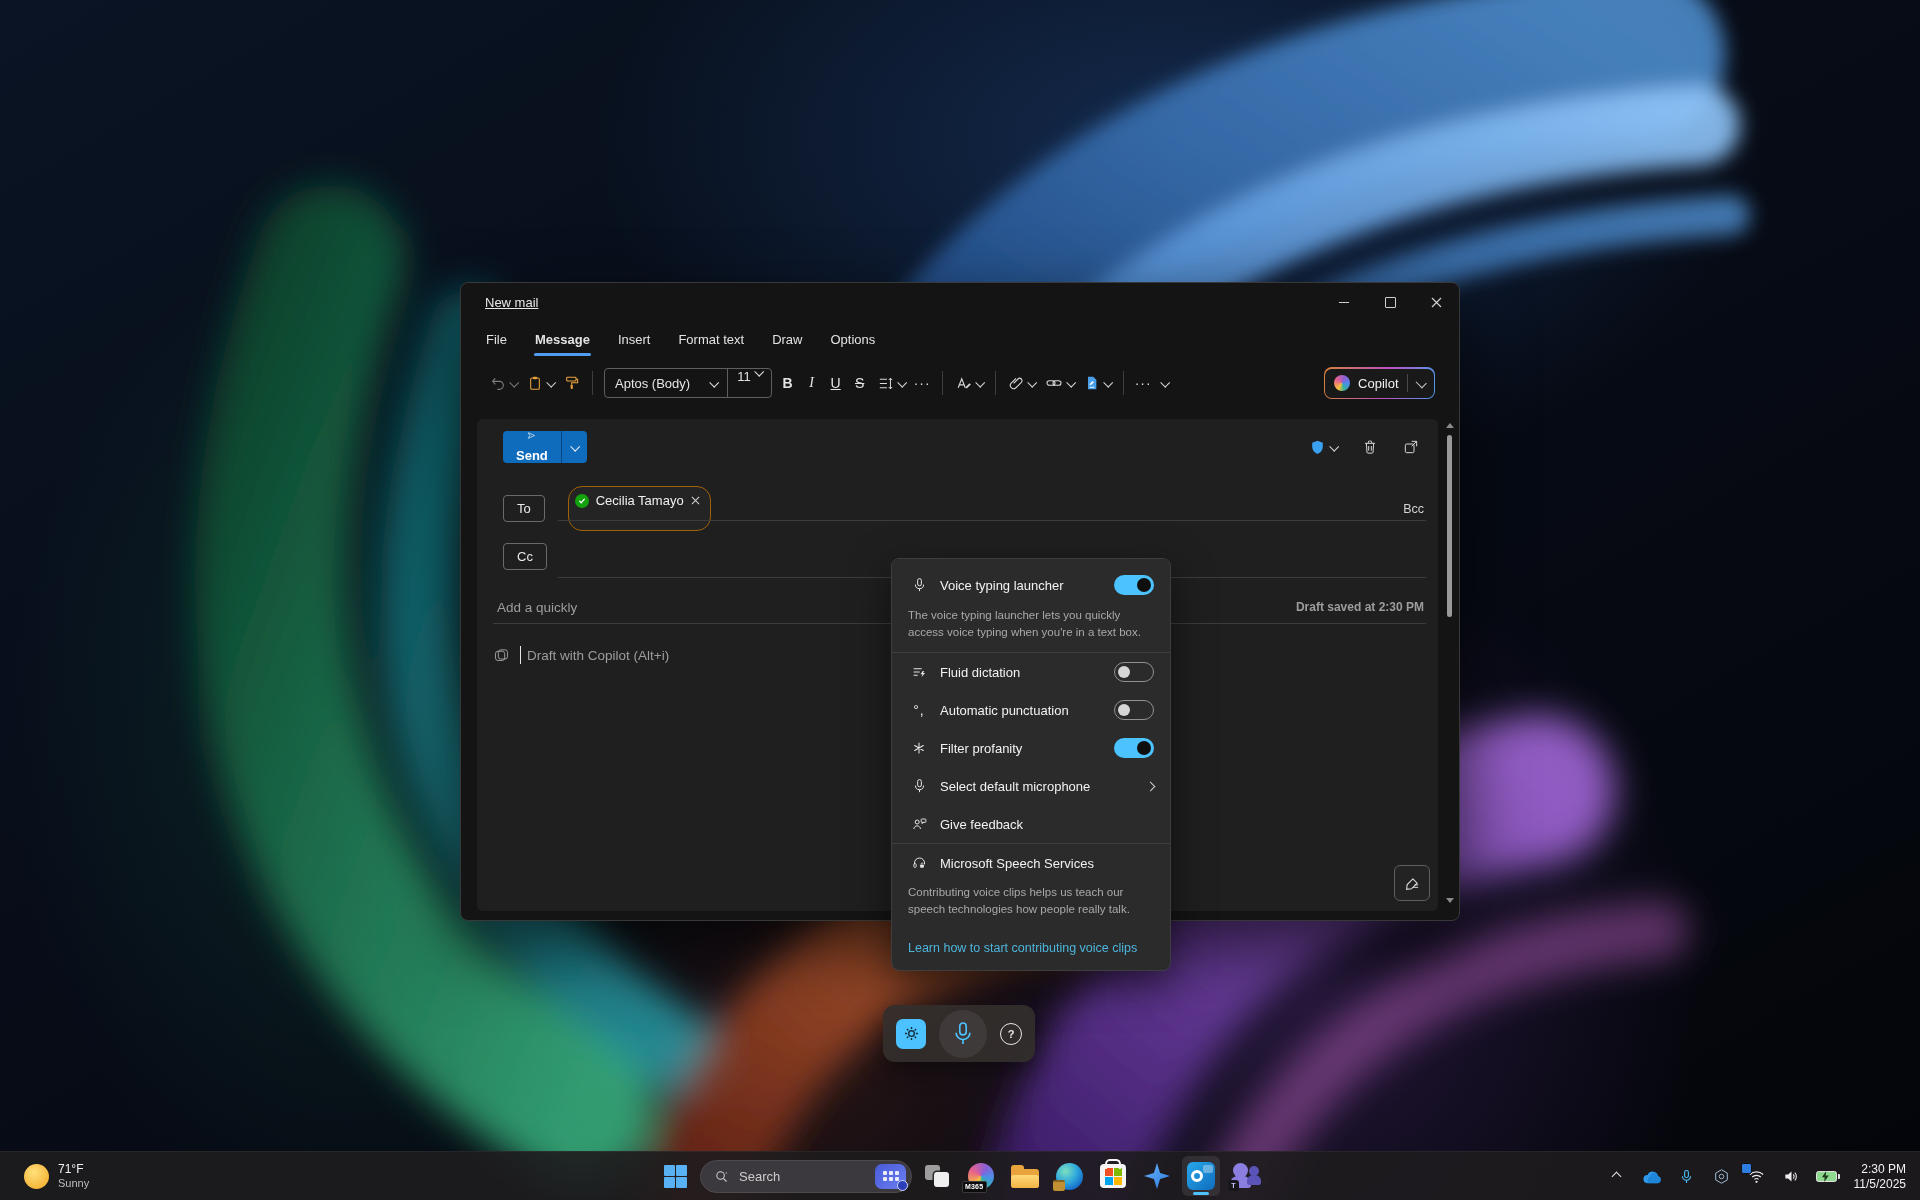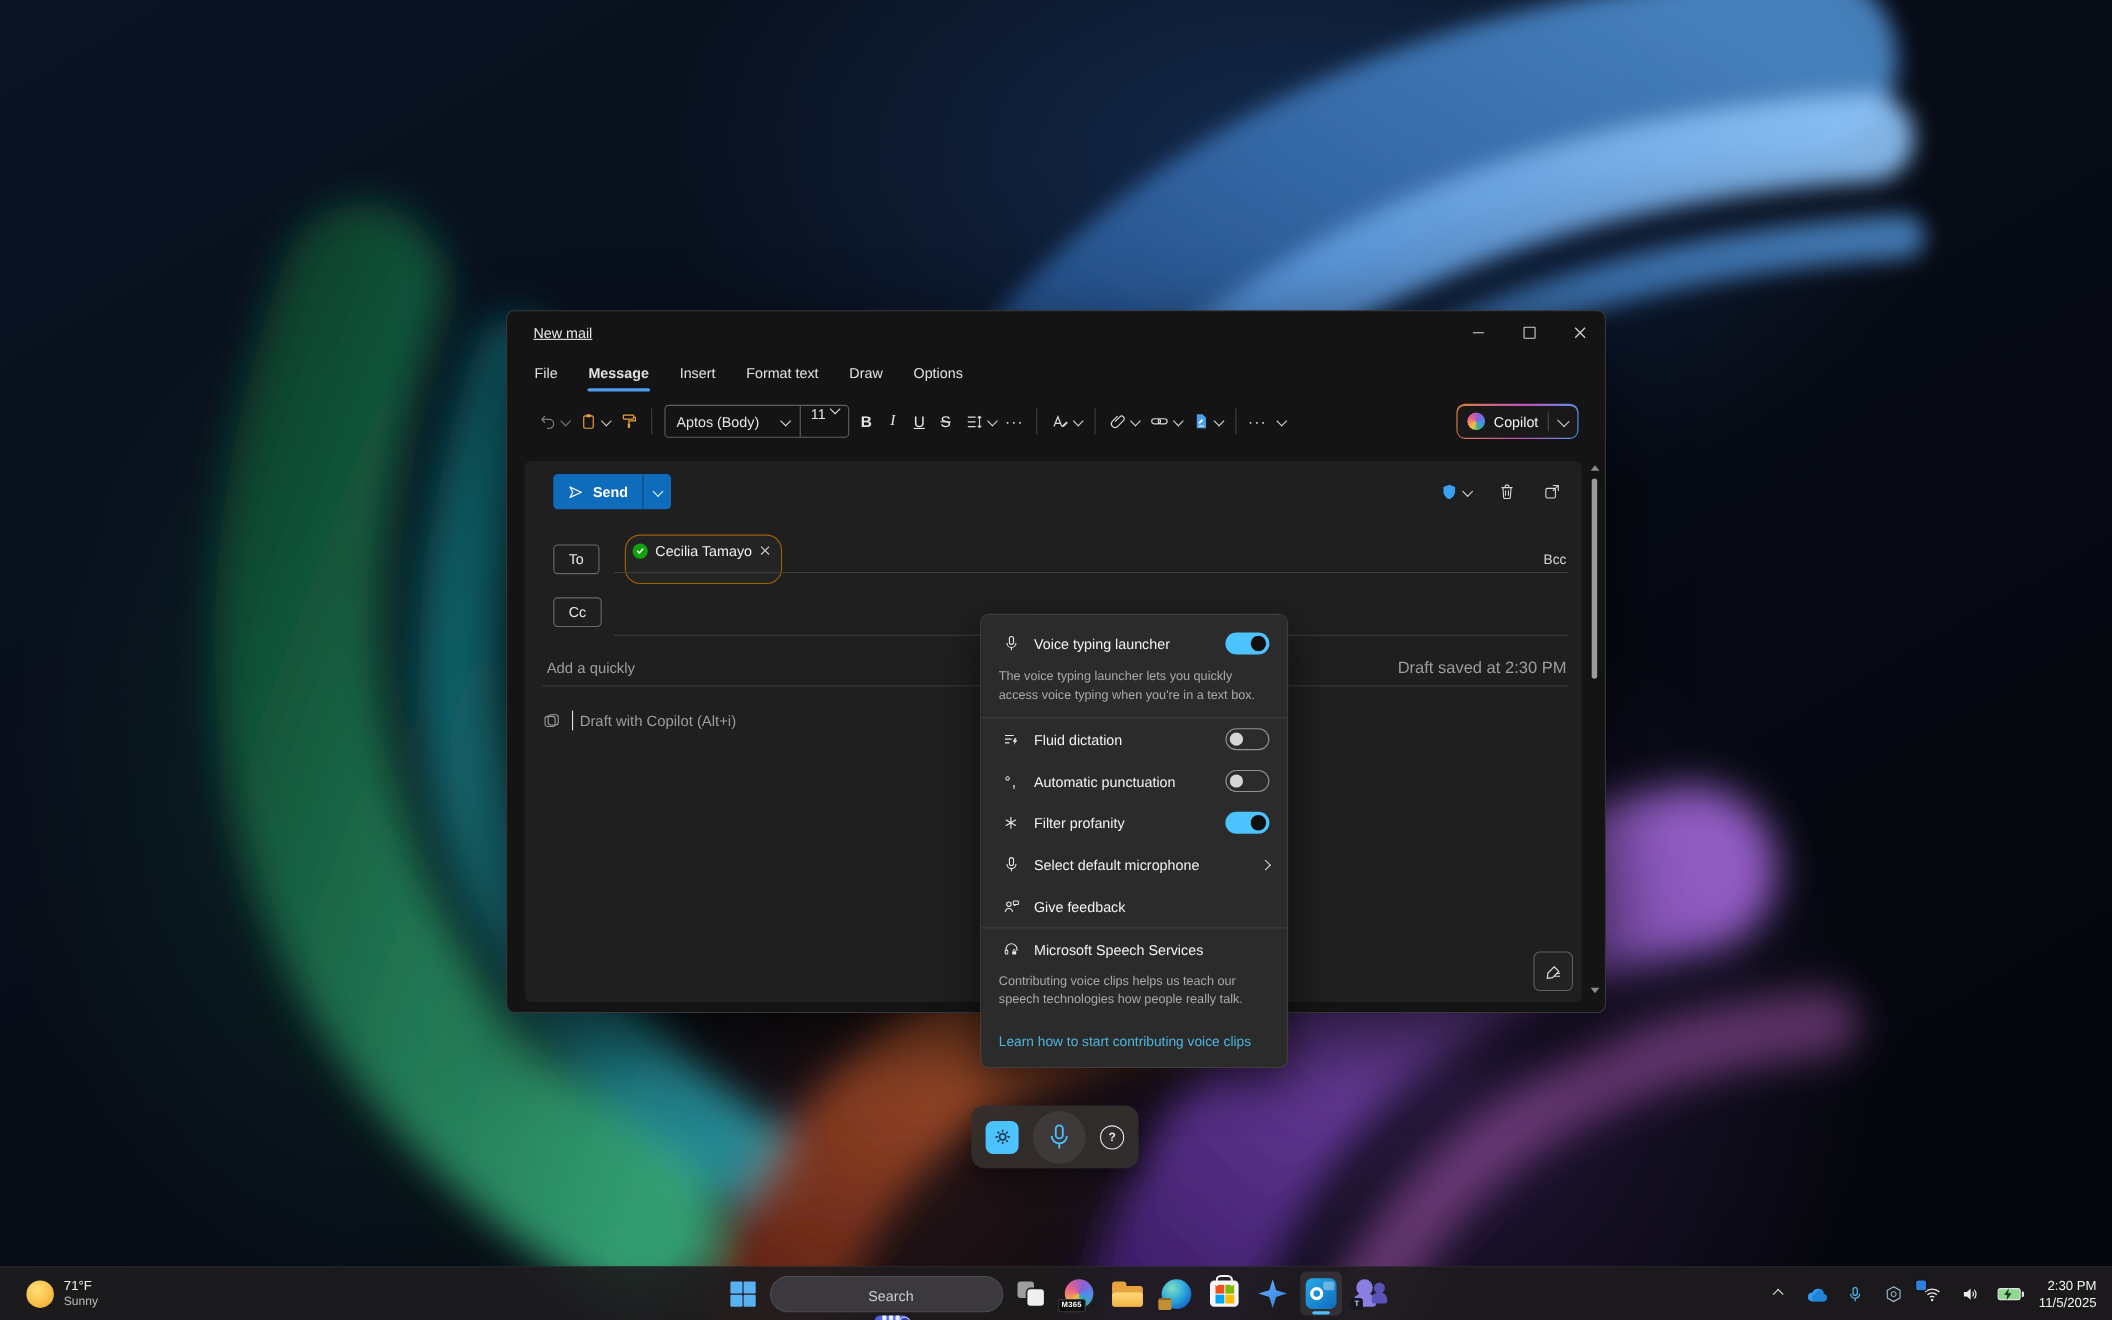--- a/index.html
+++ b/index.html
@@ -48,37 +48,37 @@
   .copilot-btn{display:flex;align-items:center;gap:8px;background:#191919;border-radius:6.5px;height:29px;padding:0 9px;}
   .copilot-disc{width:16px;height:16px;border-radius:50%;flex:none;
     background:conic-gradient(from 210deg,#f5c33a,#e8618c 90deg,#8a5fd8 180deg,#4a90e8 250deg,#35b0a0 310deg,#f5c33a);}
   .copilot-label{font-size:13px;color:#f2f2f2;}
   .copilot-sep{width:1px;height:18px;background:#4a4a4a;}
   .copilot-chev{color:#cfcfcf;padding-right:2px;}
 
   .card{position:absolute;left:16px;top:136px;width:961px;height:492px;background:#1f1f1f;border-radius:6px;}
   .send-row{position:absolute;left:26px;top:12px;right:14px;height:32px;display:flex;align-items:center;}
   .send-btn{display:flex;align-items:stretch;height:32px;border-radius:4px;overflow:hidden;background:#0f6cbd;color:#fff;}
-  .send-main{display:flex;align-items:center;gap:8px;padding:0 13px;font-size:13px;font-weight:700;}
+  .send-main{display:flex;align-items:center;gap:8px;padding:0 13px;font-size:13px;font-weight:700;flex-direction:column;}
   .send-caret{width:25px;display:flex;align-items:center;justify-content:center;border-left:1px solid rgba(0,0,0,.35);color:#e8f1fa;}
   .send-icons{margin-left:auto;display:flex;align-items:center;gap:15px;color:#d6d6d6;}
   .field-btn{border:1px solid #6a6a6a;border-radius:4px;padding:5px 13px;font-size:13px;color:#e8e8e8;background:transparent;}
   .to-row,.cc-row{position:absolute;left:26px;right:14px;display:flex;align-items:center;}
   .to-row{top:67px;} .cc-row{top:124px;}
   .chip{margin-left:23px;display:flex;align-items:center;gap:7px;border:1px solid #a16207;border-radius:14px;height:27px;padding:0 10px 16px 6px;font-size:13px;color:#f0f0f0;background:#242424;}
   .presence{width:14px;height:14px;border-radius:50%;background:#13a10e;display:flex;align-items:center;justify-content:center;flex:none;}
   .chip-x{color:#cfcfcf;display:flex;align-items:center;}
   .bcc{margin-left:auto;font-size:12.5px;color:#d4d4d4;}
   .row-line{position:absolute;height:1px;background:#3c3c3c;}
   .line-to{top:101px;left:81px;right:12px;}
   .line-cc{top:158px;left:81px;right:12px;}
   .line-subject{top:204px;left:16px;right:12px;}
   .subject-row{position:absolute;top:178px;left:20px;right:14px;height:20px;display:flex;align-items:center;}
   .subject-ph{font-size:13.5px;color:#9d9d9d;}
-  .draft-status{margin-left:auto;font-size:15px;color:#9d9d9d;}
+  .draft-status{margin-left:auto;font-size:12px;color:#9d9d9d;font-weight:bold;}
   .body-row{position:absolute;top:227px;left:16px;display:flex;align-items:center;gap:6px;}
   .caret-bar{width:1px;height:18px;background:#e6e6e6;margin-left:4px;}
   .body-ph{font-size:13.5px;color:#9d9d9d;}
   .pen-btn{position:absolute;right:8px;top:446px;width:34px;height:34px;border:1px solid #5f5f5f;border-radius:6px;display:flex;align-items:center;justify-content:center;color:#e0e0e0;background:#232323;}
 
   .vscroll{position:absolute;right:3px;top:138px;width:12px;height:486px;}
   .vscroll .thumb{position:absolute;left:3px;top:14px;width:5px;height:182px;border-radius:3px;background:#9a9a9a;}
   .tri{position:absolute;left:2px;width:0;height:0;border-left:4px solid transparent;border-right:4px solid transparent;}
   .tri.up{top:2px;border-bottom:5px solid #8a8a8a;}
   .tri.down{bottom:4px;border-top:5px solid #8a8a8a;}
@@ -116,21 +116,21 @@
   .sun{width:25px;height:25px;border-radius:50%;background:radial-gradient(circle at 40% 35%, #ffe07a, #f6b73c 70%, #e89a20);flex:none;}
   .weather-txt{display:flex;flex-direction:column;line-height:14px;}
   .w-temp{font-size:12px;color:#f2f2f2;}
   .w-cond{font-size:11px;color:#bdbdbd;}
   .tb-center{position:absolute;left:50%;top:0;transform:translateX(-50%);height:48px;display:flex;align-items:center;gap:6px;}
   .cell{width:38px;height:40px;border-radius:6px;display:flex;align-items:center;justify-content:center;position:relative;flex:none;}
   .cell.active{background:rgba(255,255,255,.09);}
   .cell.active::after{content:"";position:absolute;bottom:1px;left:50%;transform:translateX(-50%);width:16px;height:3px;border-radius:2px;background:#4cc2ff;}
   .start{width:23px;height:23px;display:grid;grid-template-columns:11px 11px;grid-template-rows:11px 11px;gap:1px;}
   .start span{background:#57b1f2;border-radius:1px;}
-  .searchbox{width:212px;height:33px;border-radius:17px;background:#3b393e;border:1px solid #4d4b50;display:flex;align-items:center;gap:10px;padding:0 5px 0 13px;box-sizing:border-box;flex-direction:column;}
+  .searchbox{width:212px;height:33px;border-radius:17px;background:#3b393e;border:1px solid #4d4b50;display:flex;align-items:center;gap:10px;padding:0 5px 0 13px;box-sizing:border-box;}
   .search-label{font-size:13px;color:#cccccc;flex:1;}
   .hl-badge{width:31px;height:25px;border-radius:7px;background:linear-gradient(135deg,#4a5bd8,#6a7ef0);position:relative;display:grid;grid-template-columns:repeat(3,4px);grid-template-rows:repeat(2,4px);gap:2px;align-content:center;justify-content:center;}
   .hl-badge i{background:#e8ecff;border-radius:1px;}
   .hl-clock{position:absolute;right:-2px;bottom:-2px;width:11px;height:11px;border-radius:50%;background:#2b3fb8;border:1px solid #cdd6ff;box-sizing:border-box;}
   .taskview{position:relative;width:24px;height:22px;}
   .taskview .b{position:absolute;left:0;top:0;width:15px;height:15px;border-radius:3px;background:#9e9e9e;}
   .taskview .f{position:absolute;right:0;bottom:0;width:15px;height:15px;border-radius:3px;background:#efefef;box-shadow:0 0 0 1.5px rgba(30,28,30,.9);}
   .m365{position:relative;width:27px;height:27px;}
   .m365 .disc{width:26px;height:26px;border-radius:50%;background:conic-gradient(from 210deg,#f5c33a,#e8618c 90deg,#8a5fd8 180deg,#4a90e8 250deg,#35b0a0 310deg,#f5c33a);}
   .m365 .badge{position:absolute;left:-6px;bottom:-3px;background:#0c0c0c;color:#fff;font-size:7px;font-weight:700;padding:1.5px 2.5px;border-radius:2px;border:1px solid #3a3a3a;letter-spacing:.2px;}

